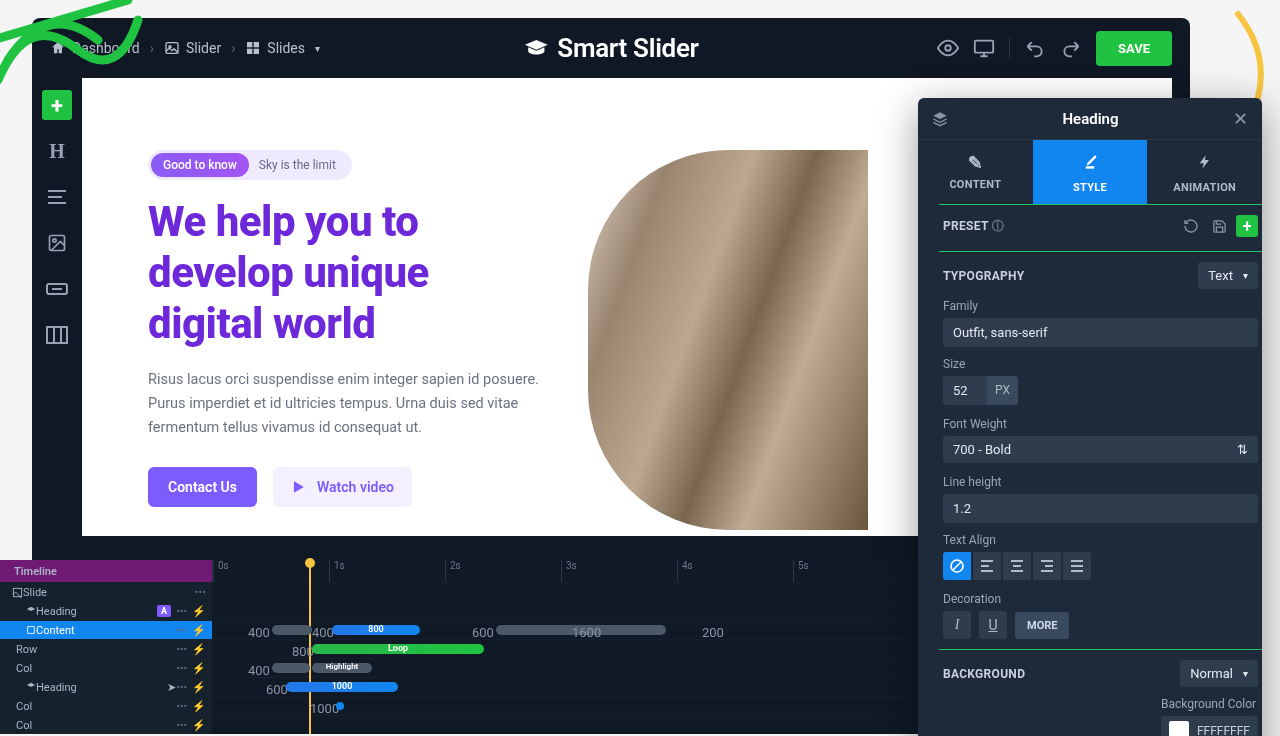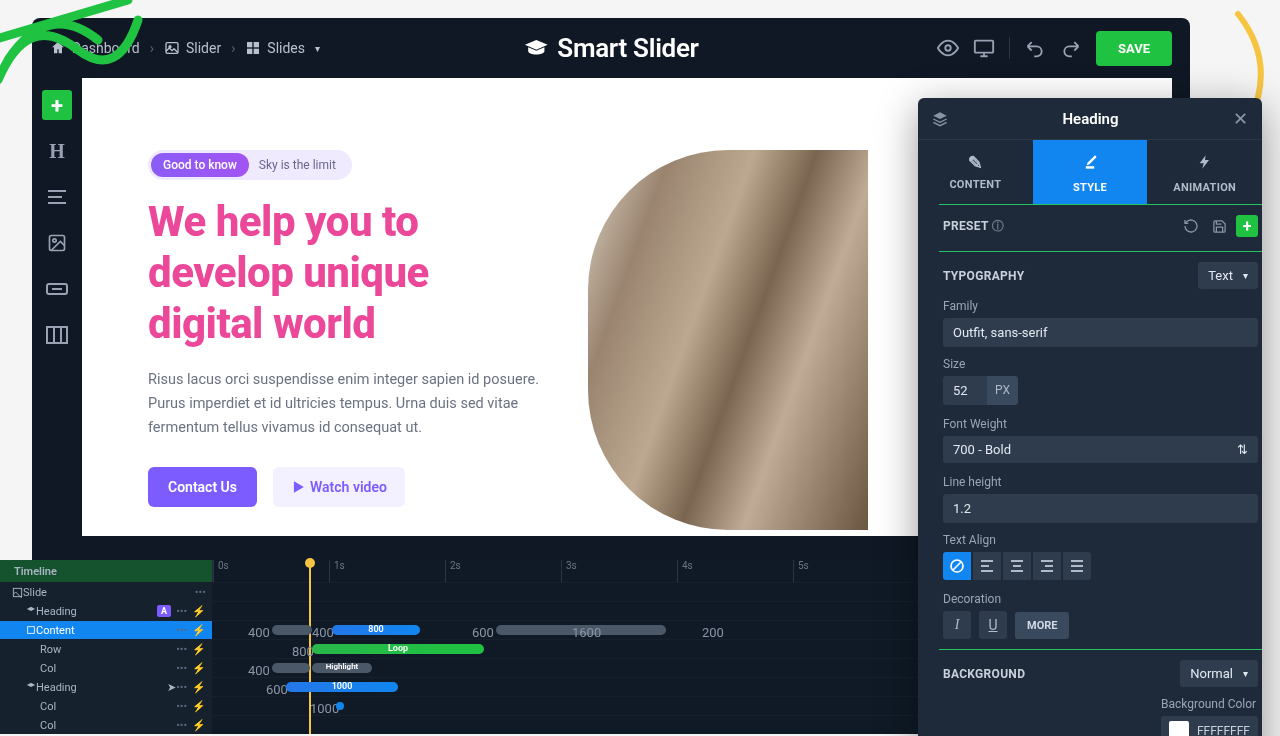--- a/index.html
+++ b/index.html
@@ -25,25 +25,25 @@
 .rail-btn { width: 30px; height: 30px; display: flex; align-items: center; justify-content: center; color: #98a2b3; cursor: pointer; border-radius: 3px; font-size: 20px; }
 .rail-add { background: #1fc241; color: #fff; font-size: 22px; font-weight: 700; }
 
 
 .canvas-wrap { position: absolute; left: 50px; top: 60px; right: 18px; bottom: 180px; background: #fff; padding: 42px; overflow: hidden; }
 .slide-content { display: flex; gap: 40px; padding: 30px 24px; }
 .slide-left { flex: 0 0 400px; }
 .pills { display: inline-flex; align-items: center; background: #f0eaff; border-radius: 24px; padding: 3px 16px 3px 3px; gap: 10px; margin-bottom: 16px; }
 .pill-purple { background: linear-gradient(90deg,#8b5cf6,#a254f3); color: #fff; font-size: 12px; padding: 5px 12px; border-radius: 16px; font-weight: 500; }
 .pill-gray { color: #6b678c; font-size: 12px; }
-.slide-heading { font-size: 42px; font-weight: 800; line-height: 1.22; color: #ec4899; margin-bottom: 18px; letter-spacing: -0.5px; }
+.slide-heading { font-size: 42px; font-weight: 800; line-height: 1.22; color: #6d28d9; margin-bottom: 18px; letter-spacing: -0.5px; }
 .slide-text { color: #6b7280; font-size: 14.5px; line-height: 1.65; margin-bottom: 28px; }
 .slide-buttons { display: flex; gap: 16px; align-items: center; }
 .btn-primary { background: #7c5cff; color: #fff; border: none; padding: 12px 20px; border-radius: 6px; font-size: 14px; font-weight: 600; cursor: pointer; }
-.btn-ghost { background: #f3f0ff; color: #7c5cff; border: none; padding: 12px 18px; border-radius: 6px; font-size: 14px; font-weight: 600; cursor: pointer; display: flex; align-items: center; gap: 5px; }
+.btn-ghost { background: #f3f0ff; color: #7c5cff; border: none; padding: 12px 18px; border-radius: 6px; font-size: 14px; font-weight: 600; cursor: pointer; display: flex; align-items: center; gap: 12px; }
 .slide-right { flex: 1; position: relative; min-height: 380px; }
 .img-shape { position: absolute; background: linear-gradient(135deg,#b8a890 0%,#8a7660 30%,#c4b09a 60%,#6b5844 100%); }
 .img-big { left: 0; top: 0; width: 280px; height: 380px; border-radius: 140px 0 0 140px; background: linear-gradient(110deg,#ddd4c4 0%,#9a8470 20%,#bca890 40%,#7a6550 55%,#c0ac96 70%,#6a5640 100%); }
 .img-small { right: -60px; top: 40px; width: 160px; height: 300px; border-radius: 100px; background: linear-gradient(125deg,#d0c4b0 0%,#8c7862 40%,#b09880 70%,#6c5844 100%); }
 
 
 .props { position: absolute; right: -72px; top: 80px; width: 344px; background: #1e2a3a; border-radius: 6px; color: #c8d0dc; box-shadow: 0 10px 40px rgba(0,0,0,0.4); overflow: hidden; z-index: 20; }
 .props-head { display: flex; align-items: center; padding: 10px 14px; border-bottom: 1px solid #2a3644; }
 .props-title { flex: 1; text-align: center; color: #fff; font-weight: 600; font-size: 15px; }
 .props-close { cursor: pointer; color: #8a94a6; font-size: 18px; }
@@ -76,33 +76,33 @@
 .align-btn { width: 28px; height: 28px; background: #2e3c4e; display: flex; align-items: center; justify-content: center; cursor: pointer; color: #b0bac8; font-size: 14px; }
 .align-btn.active { background: #1186f0; color: #fff; }
 .align-btn:first-child { border-radius: 3px 0 0 3px; }
 .align-btn:last-child { border-radius: 0 3px 3px 0; }
 
 .more-btn { background: #3a4a5e; color: #d0d8e4; border: none; padding: 7px 12px; border-radius: 3px; font-size: 11px; font-weight: 700; cursor: pointer; }
 
 
 .timeline { position: absolute; left: -32px; right: 80px; bottom: -18px; height: 174px; background: #0f1a26; color: #aab4c4; font-size: 11px; z-index: 5; }
 .tl-head { display: flex; height: 22px; align-items: center; }
-.tl-head-left { width: 212px; padding-left: 14px; font-weight: 600; background: #14532d; height: 100%; display: flex; align-items: center; }
+.tl-head-left { width: 212px; padding-left: 14px; font-weight: 600; background: #701a75; height: 100%; display: flex; align-items: center; }
 .tl-ruler { flex: 1; position: relative; height: 100%; border-left: 1px solid #1f2c3b; }
 .tl-tick { position: absolute; top: 0; height: 100%; border-left: 1px solid #2a3644; font-size: 10px; color: #6b7688; padding-left: 4px; }
 .tl-playhead { position: absolute; top: 0; bottom: -152px; width: 2px; background: #f5c542; left: 96px; }
 .tl-playhead::before { content: ''; position: absolute; top: -2px; left: -4px; width: 10px; height: 10px; background: #f5c542; border-radius: 50%; }
 
 .tl-rows { height: 152px; overflow: hidden; }
 .tl-row { display: flex; height: 19px; align-items: center; border-top: 1px solid #15202c; }
 .tl-row.selected .tl-row-left { background: #1186f0; color: #fff; }
 .tl-row-left { width: 212px; display: flex; align-items: center; height: 100%; padding-left: 12px; background: #16212e; position: relative; }
 .tl-row-name { flex: 1; font-size: 11px; }
 .tl-indent-1 { padding-left: 26px; }
-.tl-indent-2 { padding-left: 40px; }
+.tl-indent-2 { padding-left: 16px; }
 .tl-row-icons { display: flex; gap: 5px; margin-right: 6px; color: #5a6880; font-size: 11px; align-items: center; }
 .tl-row-track { flex: 1; position: relative; height: 100%; }
 .tl-num { position: absolute; font-size: 13px; color: #8a94a6; top: 4px; }
 .tl-bar { position: absolute; height: 10px; top: 4px; border-radius: 5px; }
 .tl-bar-blue { background: linear-gradient(90deg,#2477e8,#1186f0); }
 .tl-bar-green { background: linear-gradient(90deg,#28b84a,#1fc241); }
 .tl-bar-gray { background: #4a5868; }
 .tl-bar-label { position: absolute; font-size: 9px; color: #fff; top: -1px; left: 50%; transform: translateX(-50%); font-weight: 600; }
 .tl-dot { position: absolute; width: 8px; height: 8px; background: #1186f0; border-radius: 50%; top: 5px; }
 

